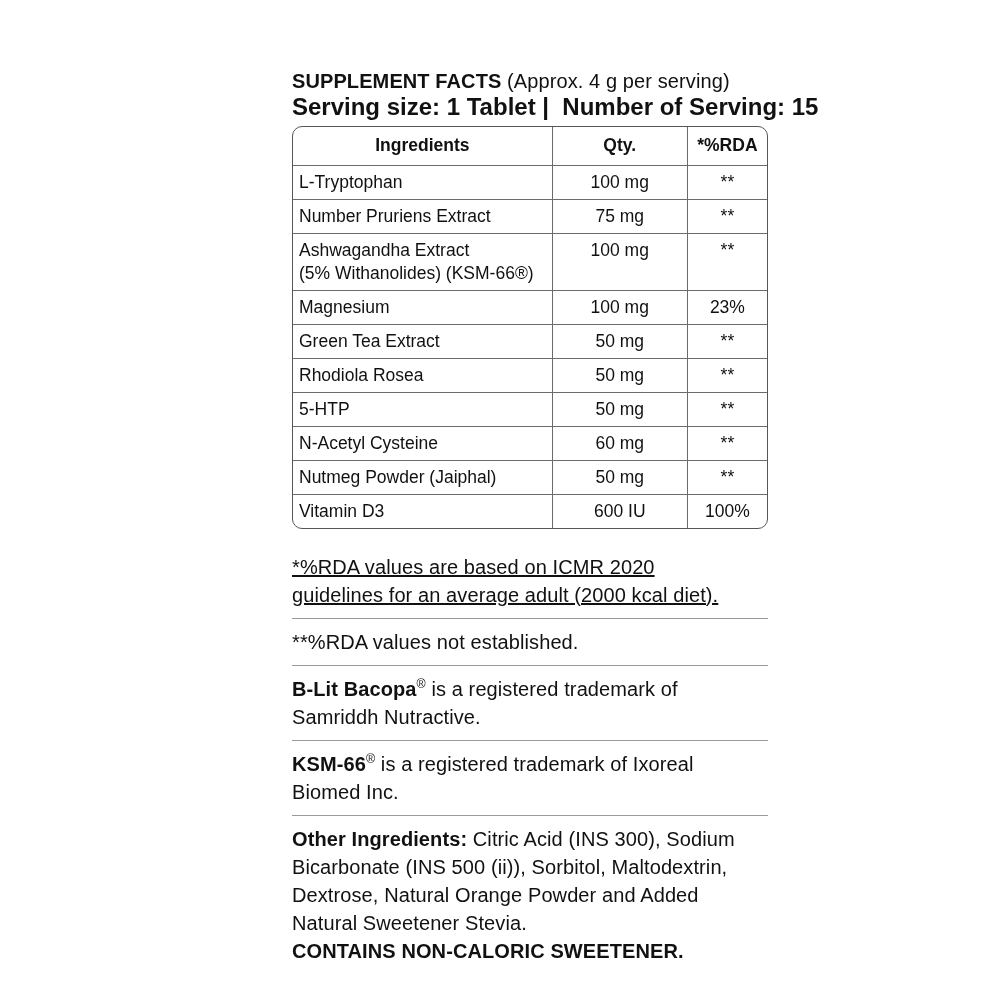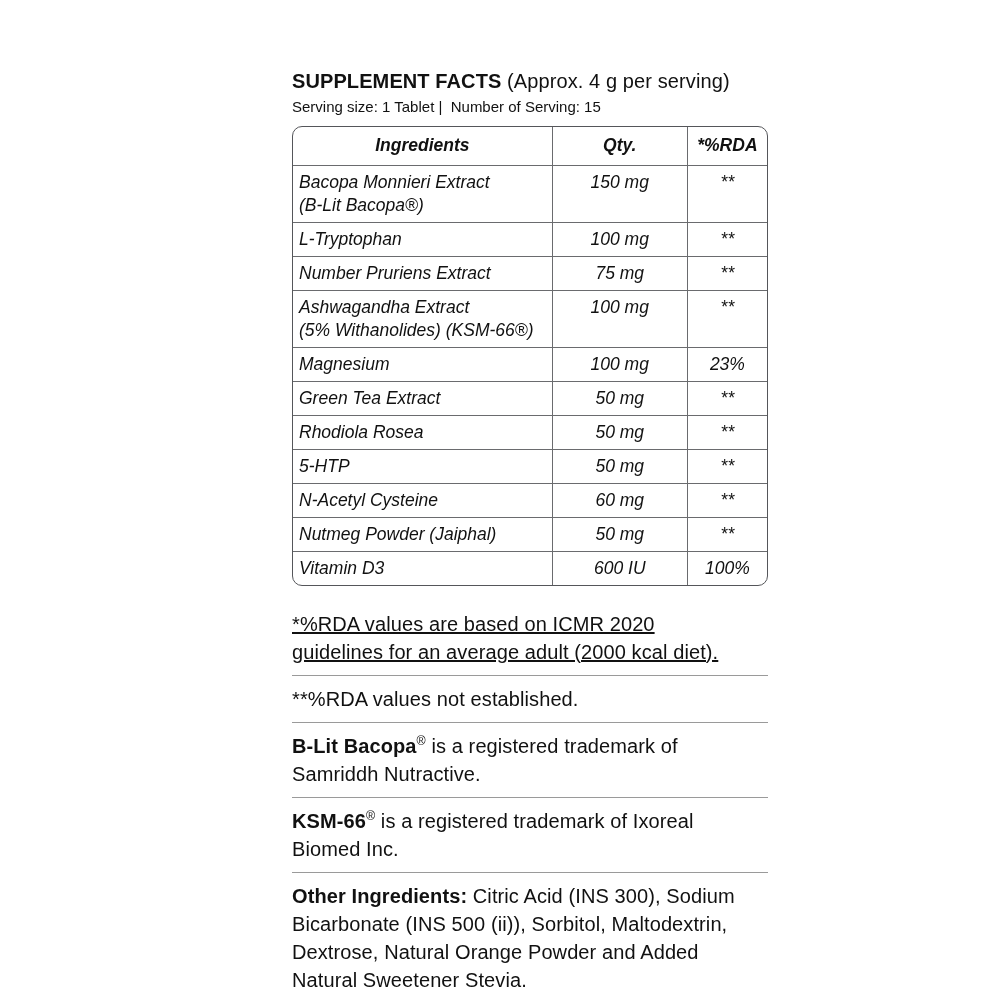--- a/index.html
+++ b/index.html
@@ -10,28 +10,27 @@
     color: #111111;
   }
   .panel {
     position: absolute;
     left: 292px; top: 48px;
     width: 476px;
   }
   
   .title-line { font-size: 20px; line-height: 26px; letter-spacing: 0.1px; margin-top: 20px; }
   .title-bold { font-weight: bold; }
-  .serving-line { font-size: 15px; line-height: 26px; font-weight: normal; white-space: pre; }
+  .serving-line { font-size: 24px; line-height: 26px; font-weight: bold; white-space: pre; }
   
   .tbl-wrap {
     margin-top: 6px;
     border: 1.5px solid #55565a;
     border-radius: 10px;
     overflow: hidden;
-    font-style: italic;
   }
   table.facts {
     width: 100%;
     border-collapse: collapse;
     table-layout: fixed;
   }
   table.facts td, table.facts th {
     border: 1px solid #6a6b6e;
     vertical-align: top;
     font-size: 17.5px;
@@ -88,26 +87,20 @@
       <colgroup>
         <col style="width:257px">
           <col style="width:134px">
           <col style="width:79px">
       </colgroup>
       <tbody>
           <tr>
         <th>Ingredients</th>
         <th>Qty.</th>
         <th>*%RDA</th>
-      </tr>
-      <tr class="r2">
-        <td class="name">Bacopa Monnieri Extract
-(B-Lit Bacopa®)</td>
-        <td class="qty">150 mg</td>
-        <td class="rda">**</td>
       </tr>
       <tr class="r1">
         <td class="name">L-Tryptophan</td>
         <td class="qty">100 mg</td>
         <td class="rda">**</td>
       </tr>
       <tr class="r1">
         <td class="name">Number Pruriens Extract</td>
         <td class="qty">75 mg</td>
         <td class="rda">**</td>

